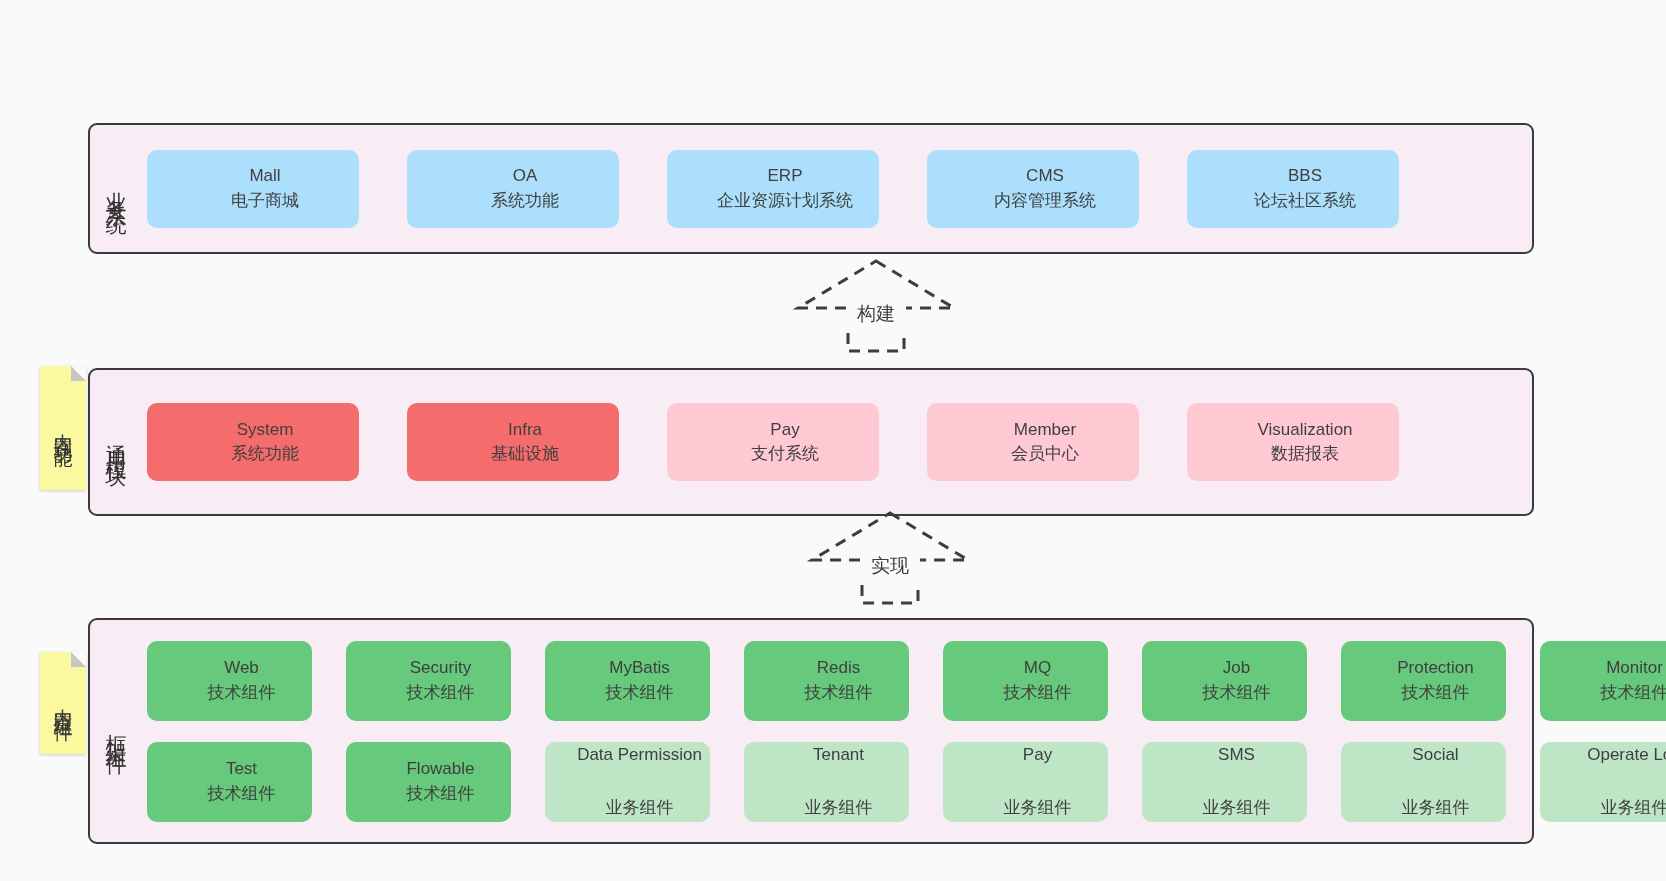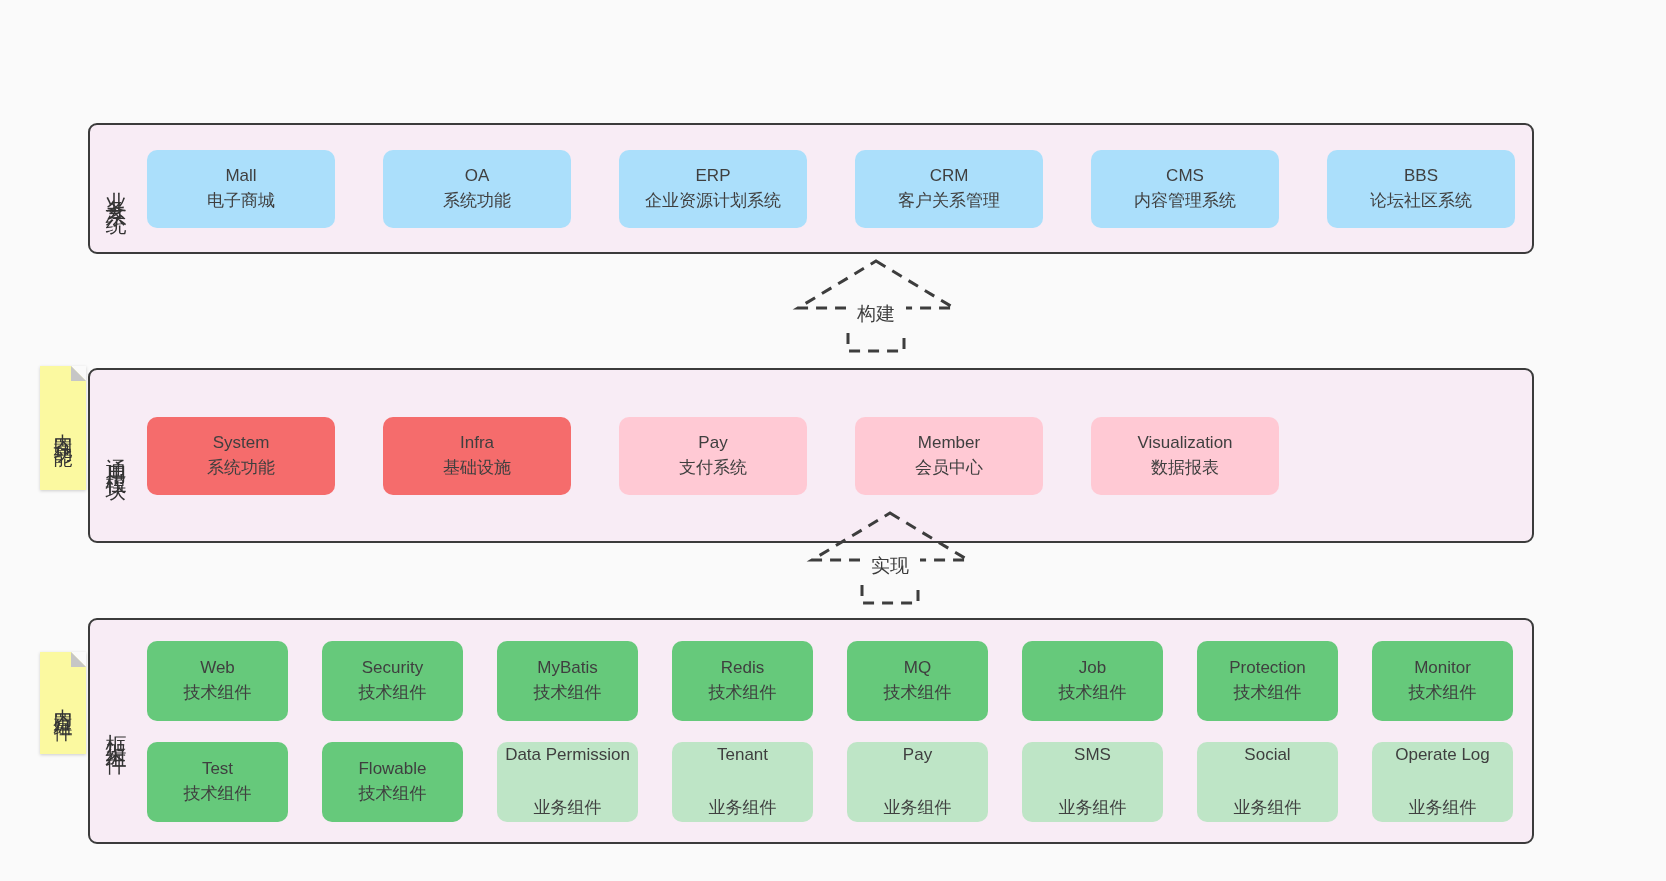--- a/index.html
+++ b/index.html
@@ -3,34 +3,34 @@
 <meta charset="utf-8">
 <style>
   html,body { margin:0; padding:0; background:#fafafa; }
   body { font-family:"Liberation Sans", sans-serif; }
   .canvas { position:relative; width:1666px; height:881px; background:#fafafa; overflow:hidden; }
 
   
   .layer { position:absolute; left:88px; width:1446px; box-sizing:border-box;
            background:#f8ecf5; border:2px solid #3b3b3b; border-radius:9px; display:flex; }
   .layer-1 { top:123px; height:131px; }
-  .layer-2 { top:368px; height:175px; }
+  .layer-2 { top:368px; height:148px; }
   .layer-3 { top:618px; height:226px; }
 
   .label-col { flex:none; width:52px; display:flex; align-items:center; justify-content:center; }
   .layer-label { writing-mode:vertical-rl; text-orientation:upright; font-size:21px;
                  color:#333; letter-spacing:7px; }
 
   .content { flex:1; display:flex; align-items:center; gap:48px; padding:0 10px 0 5px; }
   .rows { flex:1; display:flex; flex-direction:column; justify-content:center; gap:21px; padding-left:5px; }
   .row { display:flex; gap:34px; }
 
   
   .box { border-radius:10px; display:flex; flex-direction:column; align-items:center;
-         justify-content:center; text-align:center; color:#3f3f3f; font-size:17px; line-height:1.42; }
+         justify-content:center; text-align:center; color:#3f3f3f; font-size:17px; line-height:1.42;padding-left:24px; }
   .layer-1 .box, .layer-2 .box { flex:none; width:188px; height:78px; }
   .row .box { flex:none; width:141px; height:80px; }
   .blue  { background:#abdffb; }
   .red   { background:#f56c6c; }
   .pink  { background:#ffc9d4; }
   .green { background:#66c97b; }
   .lightgreen { background:#bee5c6;gap:28px; }
   .box-name { white-space:pre-line; padding:0 6px; }
   .box-desc { padding:0 6px; }
 
@@ -67,24 +67,20 @@
         </div>
         <div class="box blue">
           <div class="box-name">OA</div>
           <div class="box-desc">系统功能</div>
         </div>
         <div class="box blue">
           <div class="box-name">ERP</div>
           <div class="box-desc">企业资源计划系统</div>
         </div>
         <div class="box blue">
-          <div class="box-name">CRM</div>
-          <div class="box-desc">客户关系管理</div>
-        </div>
-        <div class="box blue">
           <div class="box-name">CMS</div>
           <div class="box-desc">内容管理系统</div>
         </div>
         <div class="box blue">
           <div class="box-name">BBS</div>
           <div class="box-desc">论坛社区系统</div>
         </div>
       </div>
   </section>
 

